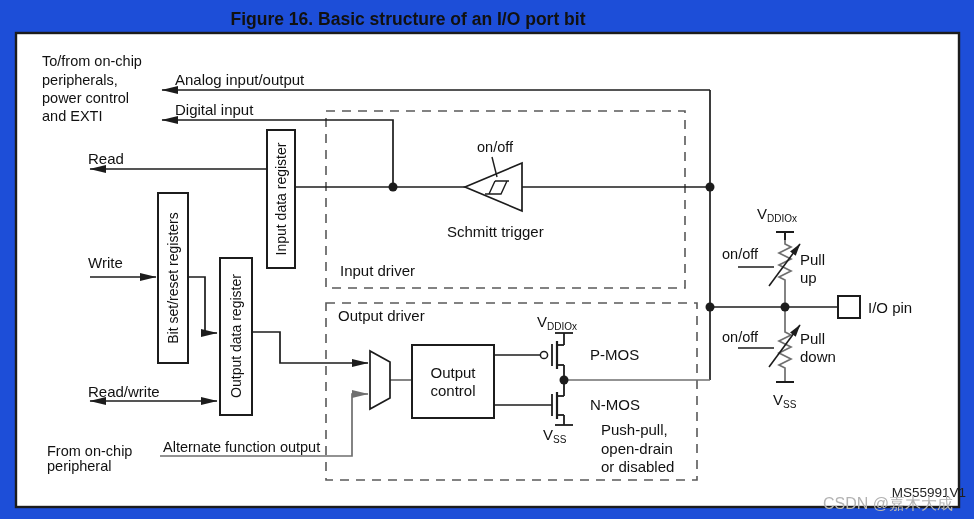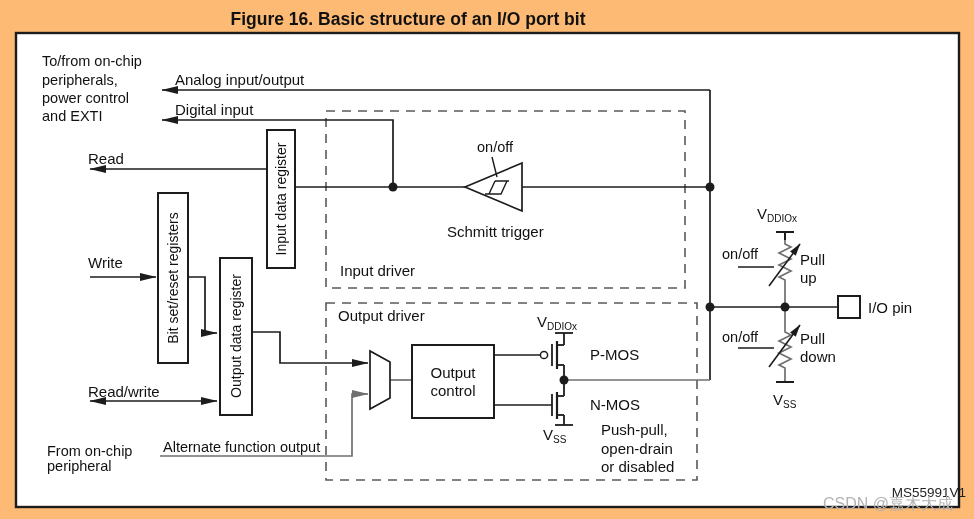--- a/index.html
+++ b/index.html
@@ -1,17 +1,17 @@
 <!DOCTYPE html>
 <html><head>
 <meta charset="utf-8">
 <style>
   html,body{margin:0;padding:0;background:#ffffff;}
   .page{
-    position:relative;width:974px;height:519px;background:#fdba74;overflow:hidden;
+    position:relative;width:974px;height:519px;background:#1d4ed8;overflow:hidden;
     font-family:"Liberation Sans", sans-serif;
   }
   svg text{font-family:"Liberation Sans", sans-serif;fill:#111;}
   .lbl{font-size:14.5px;}
   .big{font-size:15px;}
   .ttl{font-size:17.5px;font-weight:bold;}
   .vert{font-size:14px;}
   .sub{font-size:10px;}
   .wm-id{font-size:13.5px;fill:#1f1f1f;}
   .wm-csdn{font-size:16px;fill:#b3b3b3;}

